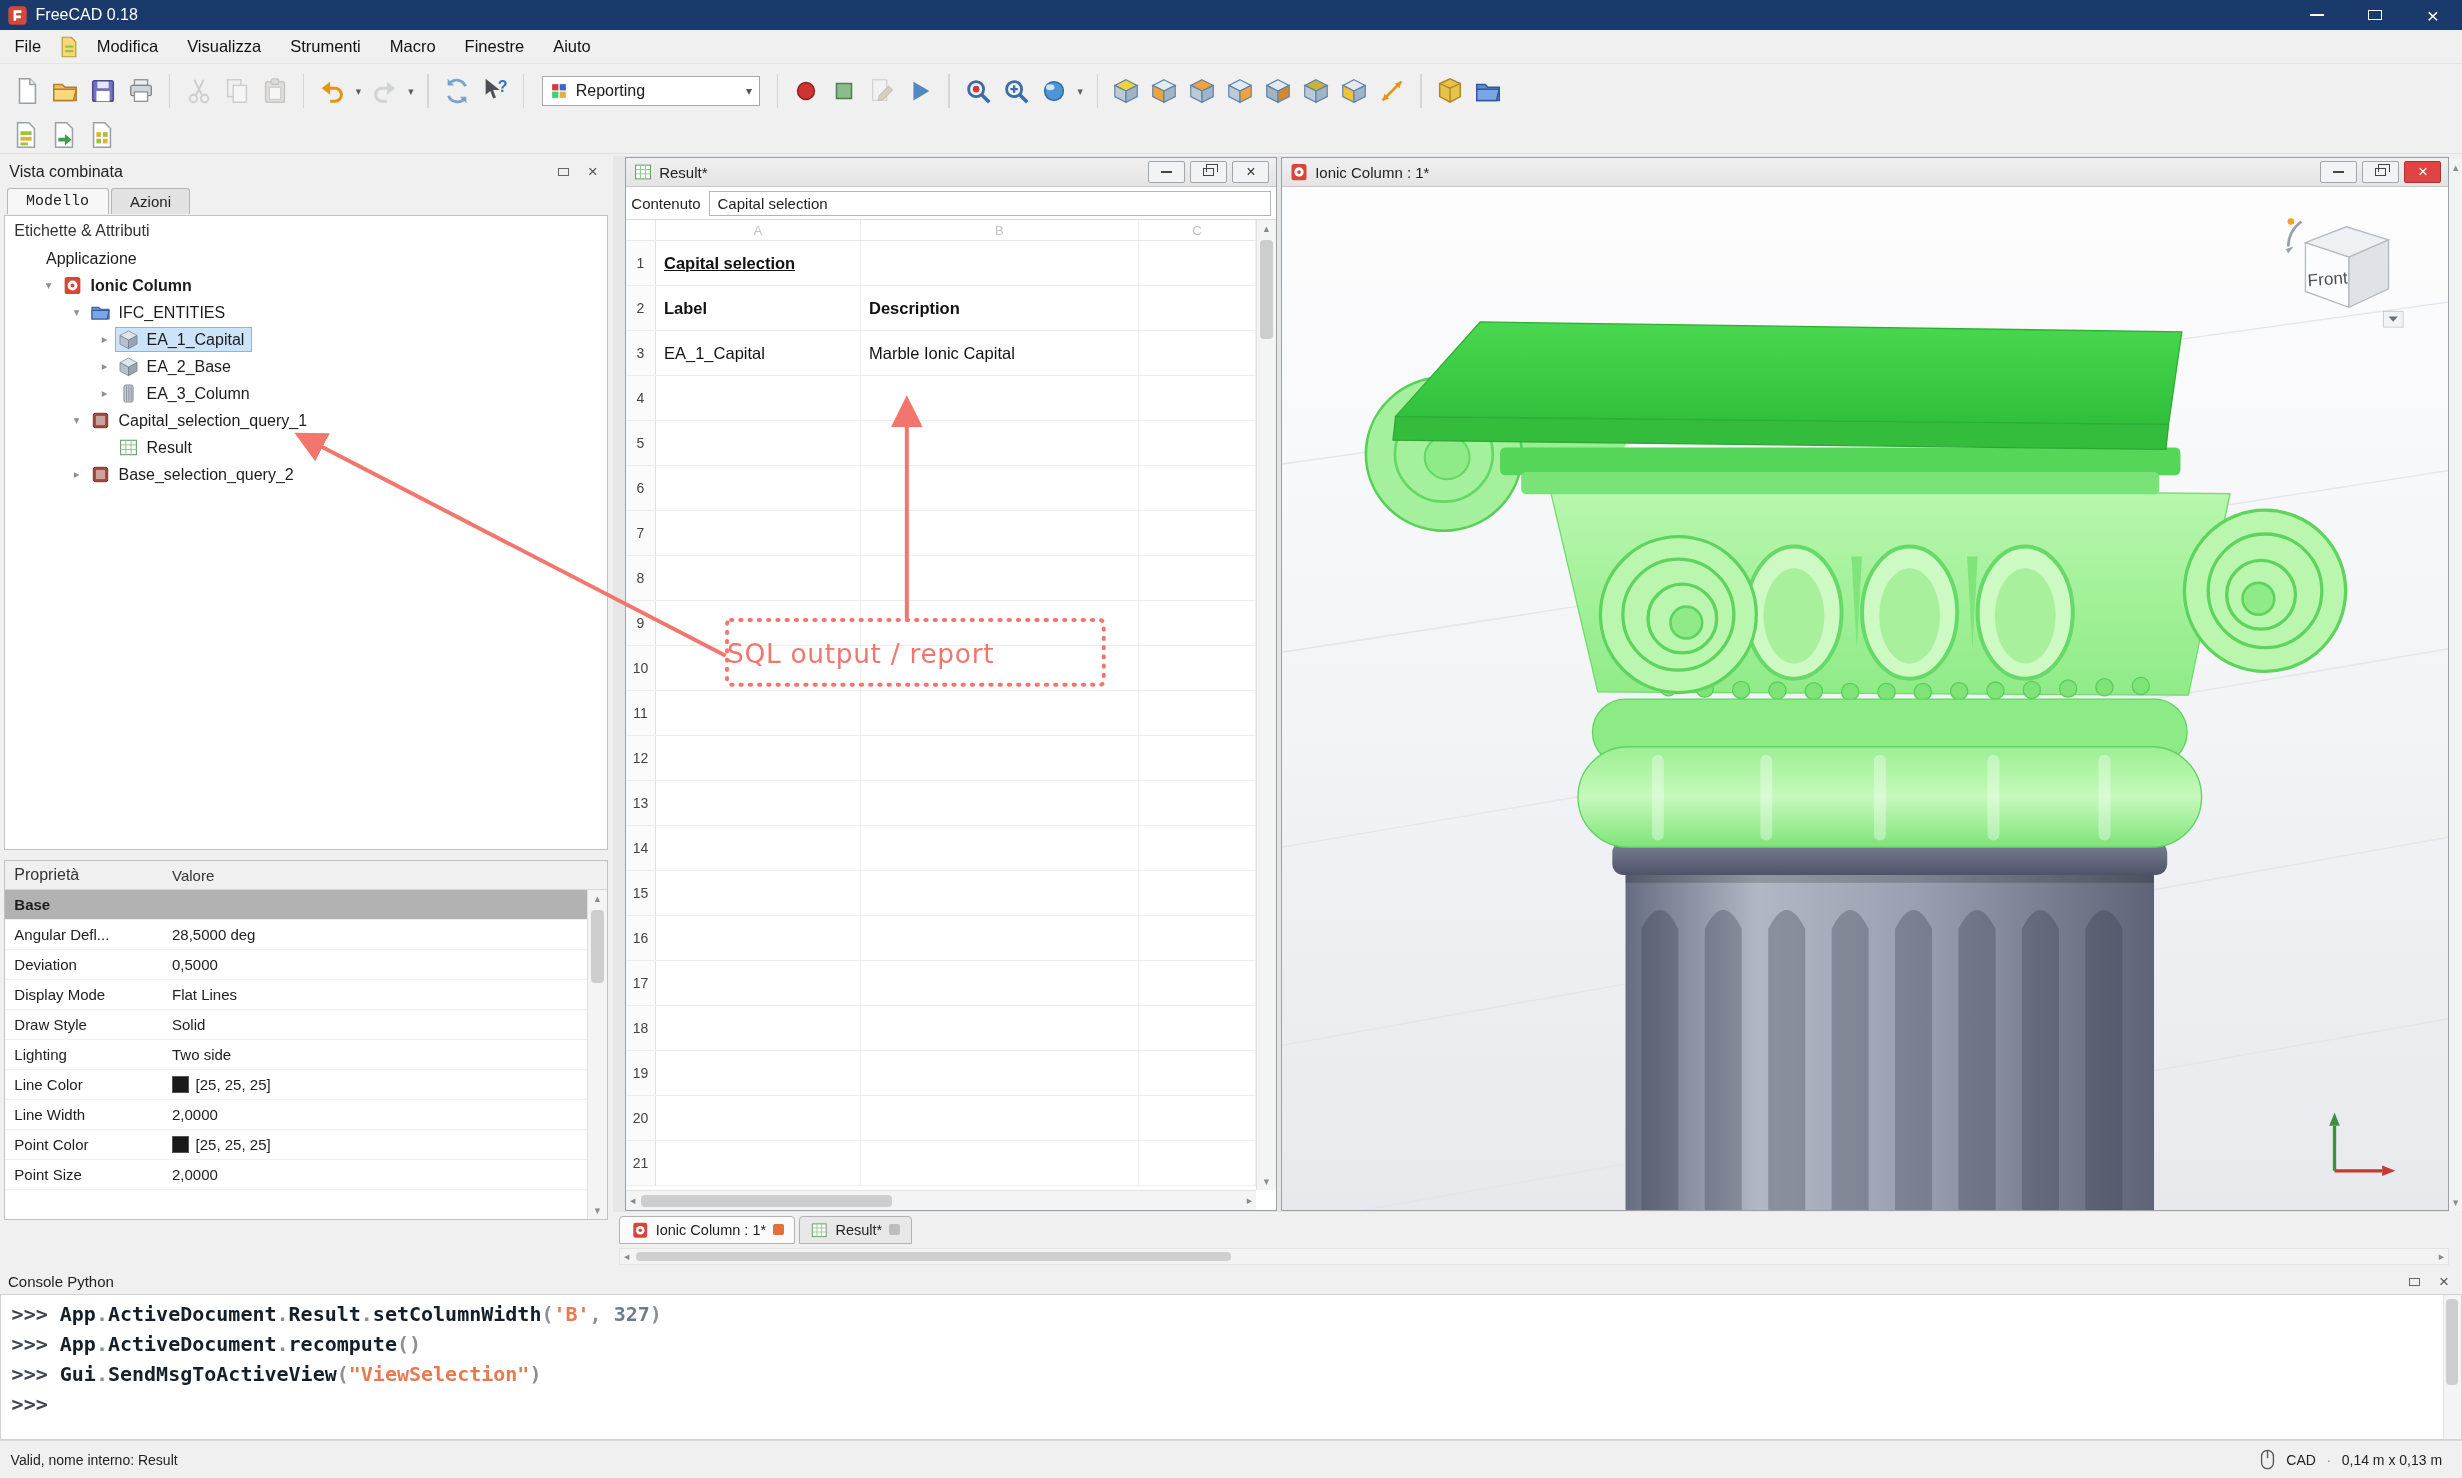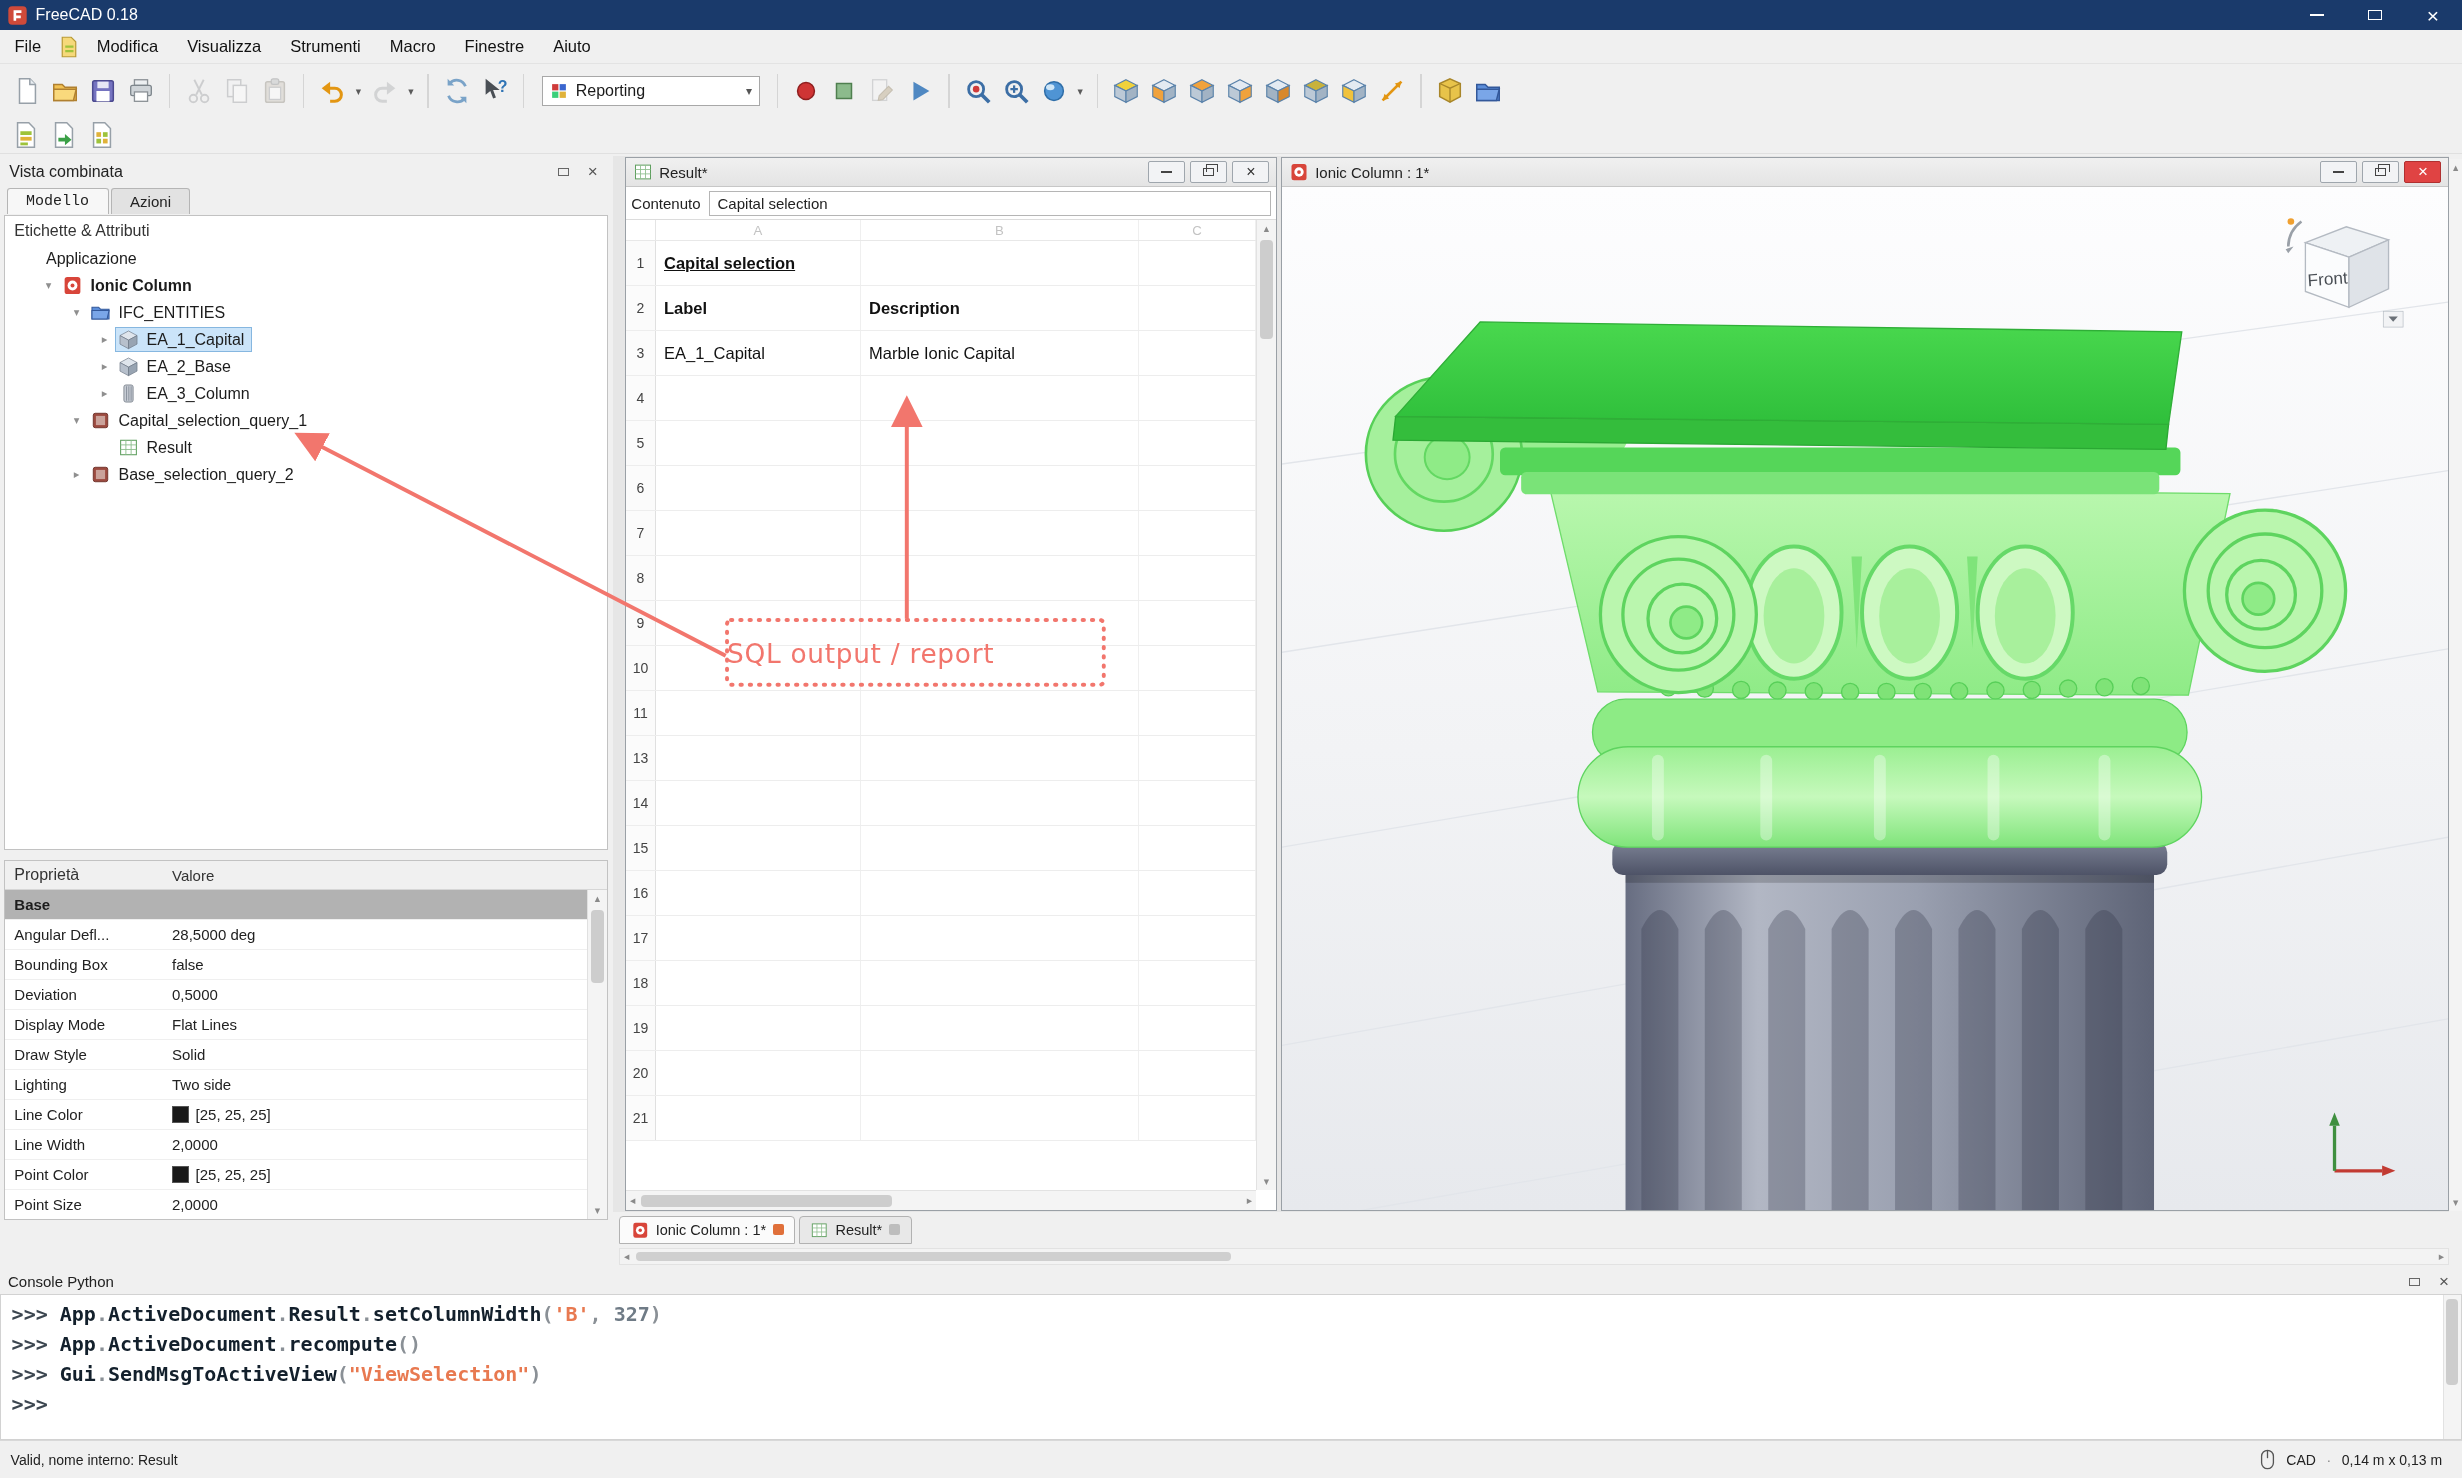--- a/index.html
+++ b/index.html
@@ -639,26 +639,20 @@
         <div class="prop-row group">
           <span class="prop-name">Base</span>
         </div>
         <div class="prop-row">
           <span class="prop-name">Angular Defl...</span>
           <span class="prop-val">
             <span>28,5000 deg</span>
           </span>
         </div>
         <div class="prop-row">
-          <span class="prop-name">Bounding Box</span>
-          <span class="prop-val">
-            <span>false</span>
-          </span>
-        </div>
-        <div class="prop-row">
           <span class="prop-name">Deviation</span>
           <span class="prop-val">
             <span>0,5000</span>
           </span>
         </div>
         <div class="prop-row">
           <span class="prop-name">Display Mode</span>
           <span class="prop-val">
             <span>Flat Lines</span>
           </span>
@@ -804,20 +798,26 @@
           <div class="cell cC"></div>
         </div>
         <div class="srow">
           <div class="rowhead">10</div>
           <div class="cell cA"></div>
           <div class="cell cB"></div>
           <div class="cell cC"></div>
         </div>
         <div class="srow">
           <div class="rowhead">11</div>
+          <div class="cell cA"></div>
+          <div class="cell cB"></div>
+          <div class="cell cC"></div>
+        </div>
+        <div class="srow">
+          <div class="rowhead">12</div>
           <div class="cell cA"></div>
           <div class="cell cB"></div>
           <div class="cell cC"></div>
         </div>
         <div class="srow">
           <div class="rowhead">13</div>
           <div class="cell cA"></div>
           <div class="cell cB"></div>
           <div class="cell cC"></div>
         </div>

